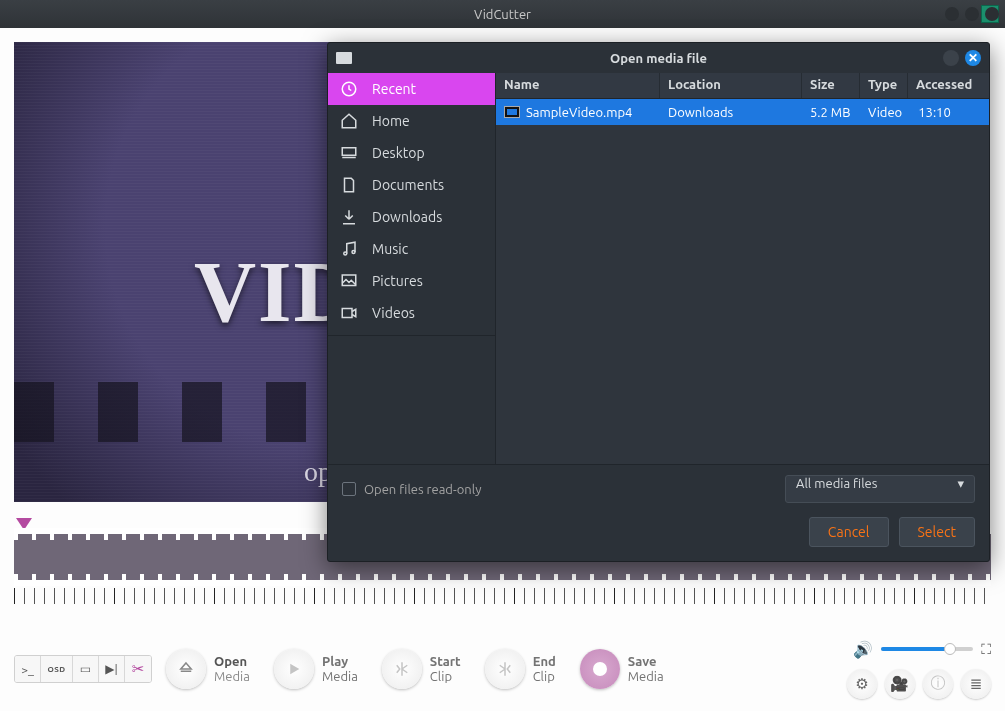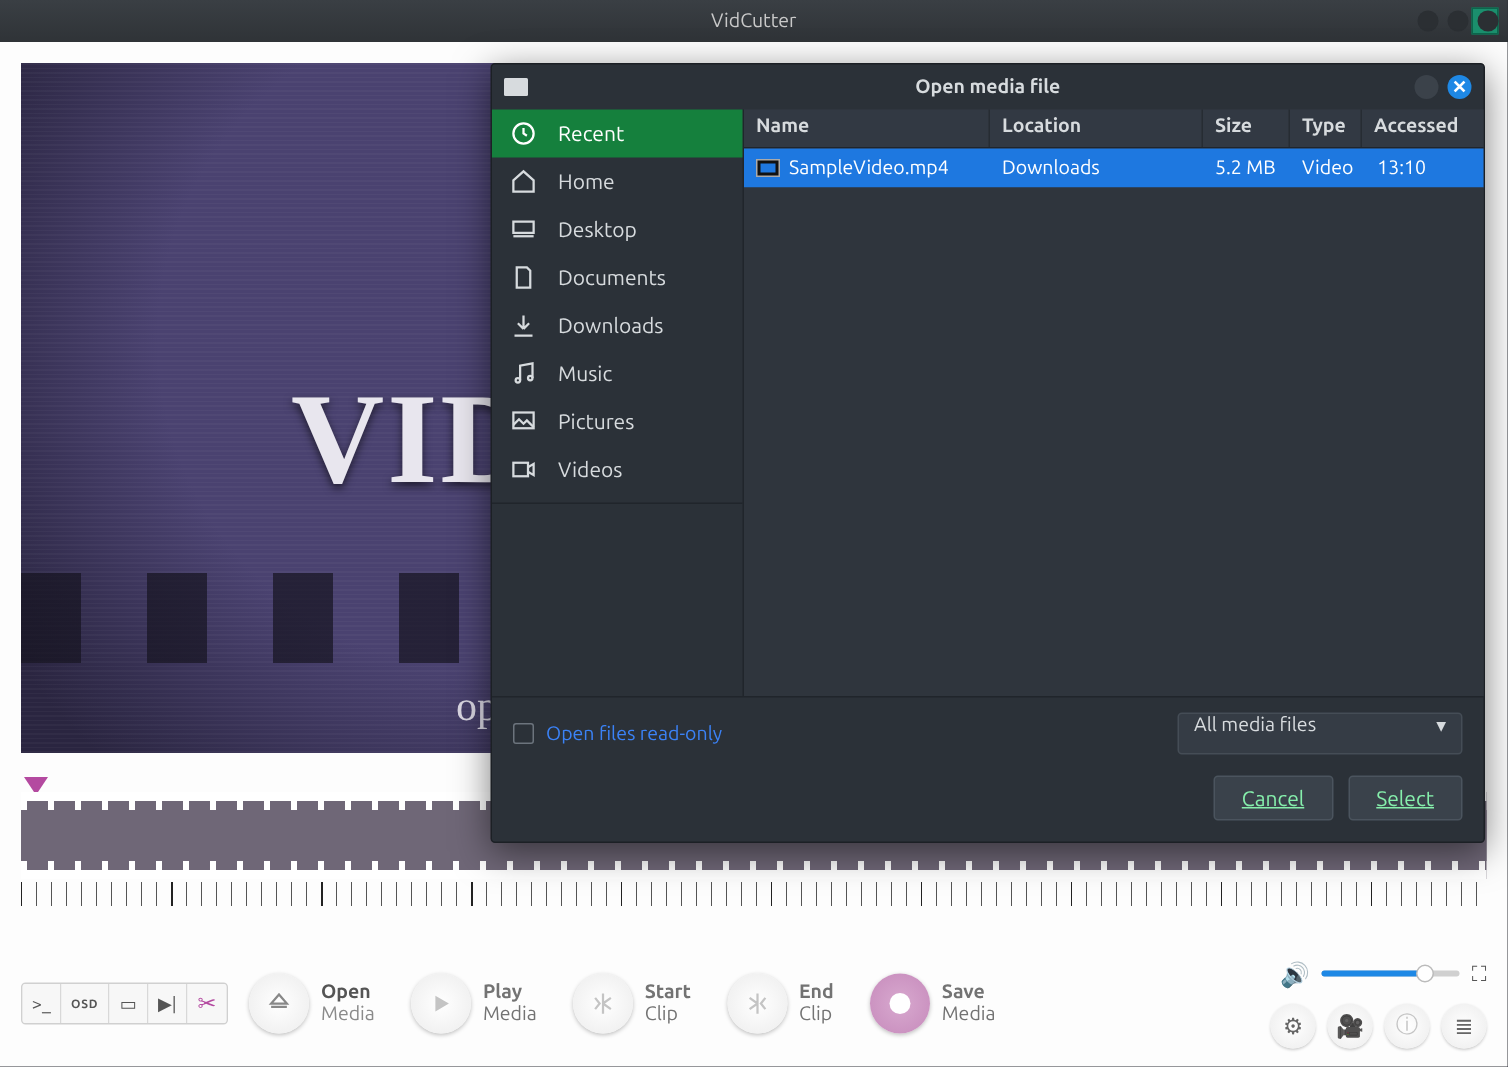--- a/index.html
+++ b/index.html
@@ -85,44 +85,44 @@
   .dlg-title .t { position:absolute; left:50%; transform:translateX(-50%); font-weight:600; }
   .dlg-title .r { position:absolute; right:8px; display:flex; gap:6px; }
   .dlg-title .r span { width:16px; height:16px; border-radius:50%; display:inline-flex; align-items:center; justify-content:center; font-size:12px; }
   .dlg-title .r .min { background:#3b424a; }
   .dlg-title .r .close { background:#1e88e5; color:#fff; font-weight:700; }
 
   .dlg-body { flex:1; display:flex; min-height:0; }
 
   .places { width:168px; background:#2b3138; border-right:1px solid #20252b; padding-top:0; }
   .places .item { display:flex; align-items:center; gap:14px; height:32px; padding:0 12px; font-size:14px; color:#d7dbde; }
-  .places .item.active { background:#15803d; color:#fff; }
+  .places .item.active { background:#d946ef; color:#fff; }
   .places .sep { height:1px; background:#20252b; margin:6px 0; }
   .places .pico { width:18px; display:flex; justify-content:center; color:inherit; }
 
   .file-pane { flex:1; display:flex; flex-direction:column; background:#2f353d; }
   .cols { display:flex; height:26px; background:#323943; border-bottom:1px solid #20252b; font-size:13px; font-weight:600; }
   .cols div { padding:4px 8px; border-right:1px solid #262c33; }
   .c-name{flex:0 0 164px}.c-loc{flex:0 0 142px}.c-size{flex:0 0 58px}.c-type{flex:0 0 48px}.c-acc{flex:1;border-right:none!important}
   .row { display:flex; height:26px; align-items:center; font-size:13px; background:#1e78e0; color:#fff; }
   .row div { padding:0 8px; }
   .row .c-name{display:flex;align-items:center;gap:6px}
   .vidico { width:16px;height:12px;background:#111;border:1px solid #aaa;display:inline-block;position:relative; }
   .vidico::before{content:"";position:absolute;left:2px;right:2px;top:2px;bottom:2px;background:#1e78e0; }
   .file-space { flex:1; background:#2f353d; }
 
   .dlg-foot { padding:10px 14px 14px; display:flex; flex-direction:column; gap:14px; border-top:1px solid #20252b; }
   .foot-row1 { display:flex; align-items:center; justify-content:space-between; }
-  .chk { display:flex; align-items:center; gap:8px; font-size:13px; color:#3b82f6; }
+  .chk { display:flex; align-items:center; gap:8px; font-size:13px; color:#a3a3a3; }
   .chk .box { width:14px; height:14px; border:1px solid #6c747d; border-radius:2px; }
   .combo { width:190px; height:28px; background:#353c45; border:1px solid #454d56; border-radius:3px;
            display:flex; align-items:flex-start; padding:0 10px; font-size:13px; justify-content:space-between; }
   .foot-row2 { display:flex; justify-content:flex-end; gap:10px; }
-  .btn { height:30px; padding:0 18px; background:#3a424b; border:1px solid #4b545e; color:#86efac;
-         border-radius:3px; font-size:14px; display:flex; align-items:center;text-decoration:underline; }
+  .btn { height:30px; padding:0 18px; background:#3a424b; border:1px solid #4b545e; color:#f97316;
+         border-radius:3px; font-size:14px; display:flex; align-items:center; }
 </style>
 </head>
 <body>
 
 <div class="app-win">
   <div class="titlebar">
     <span class="app-icon"></span>
     <span class="title-text">VidCutter</span>
     <span class="win-btns">
       <span></span>

